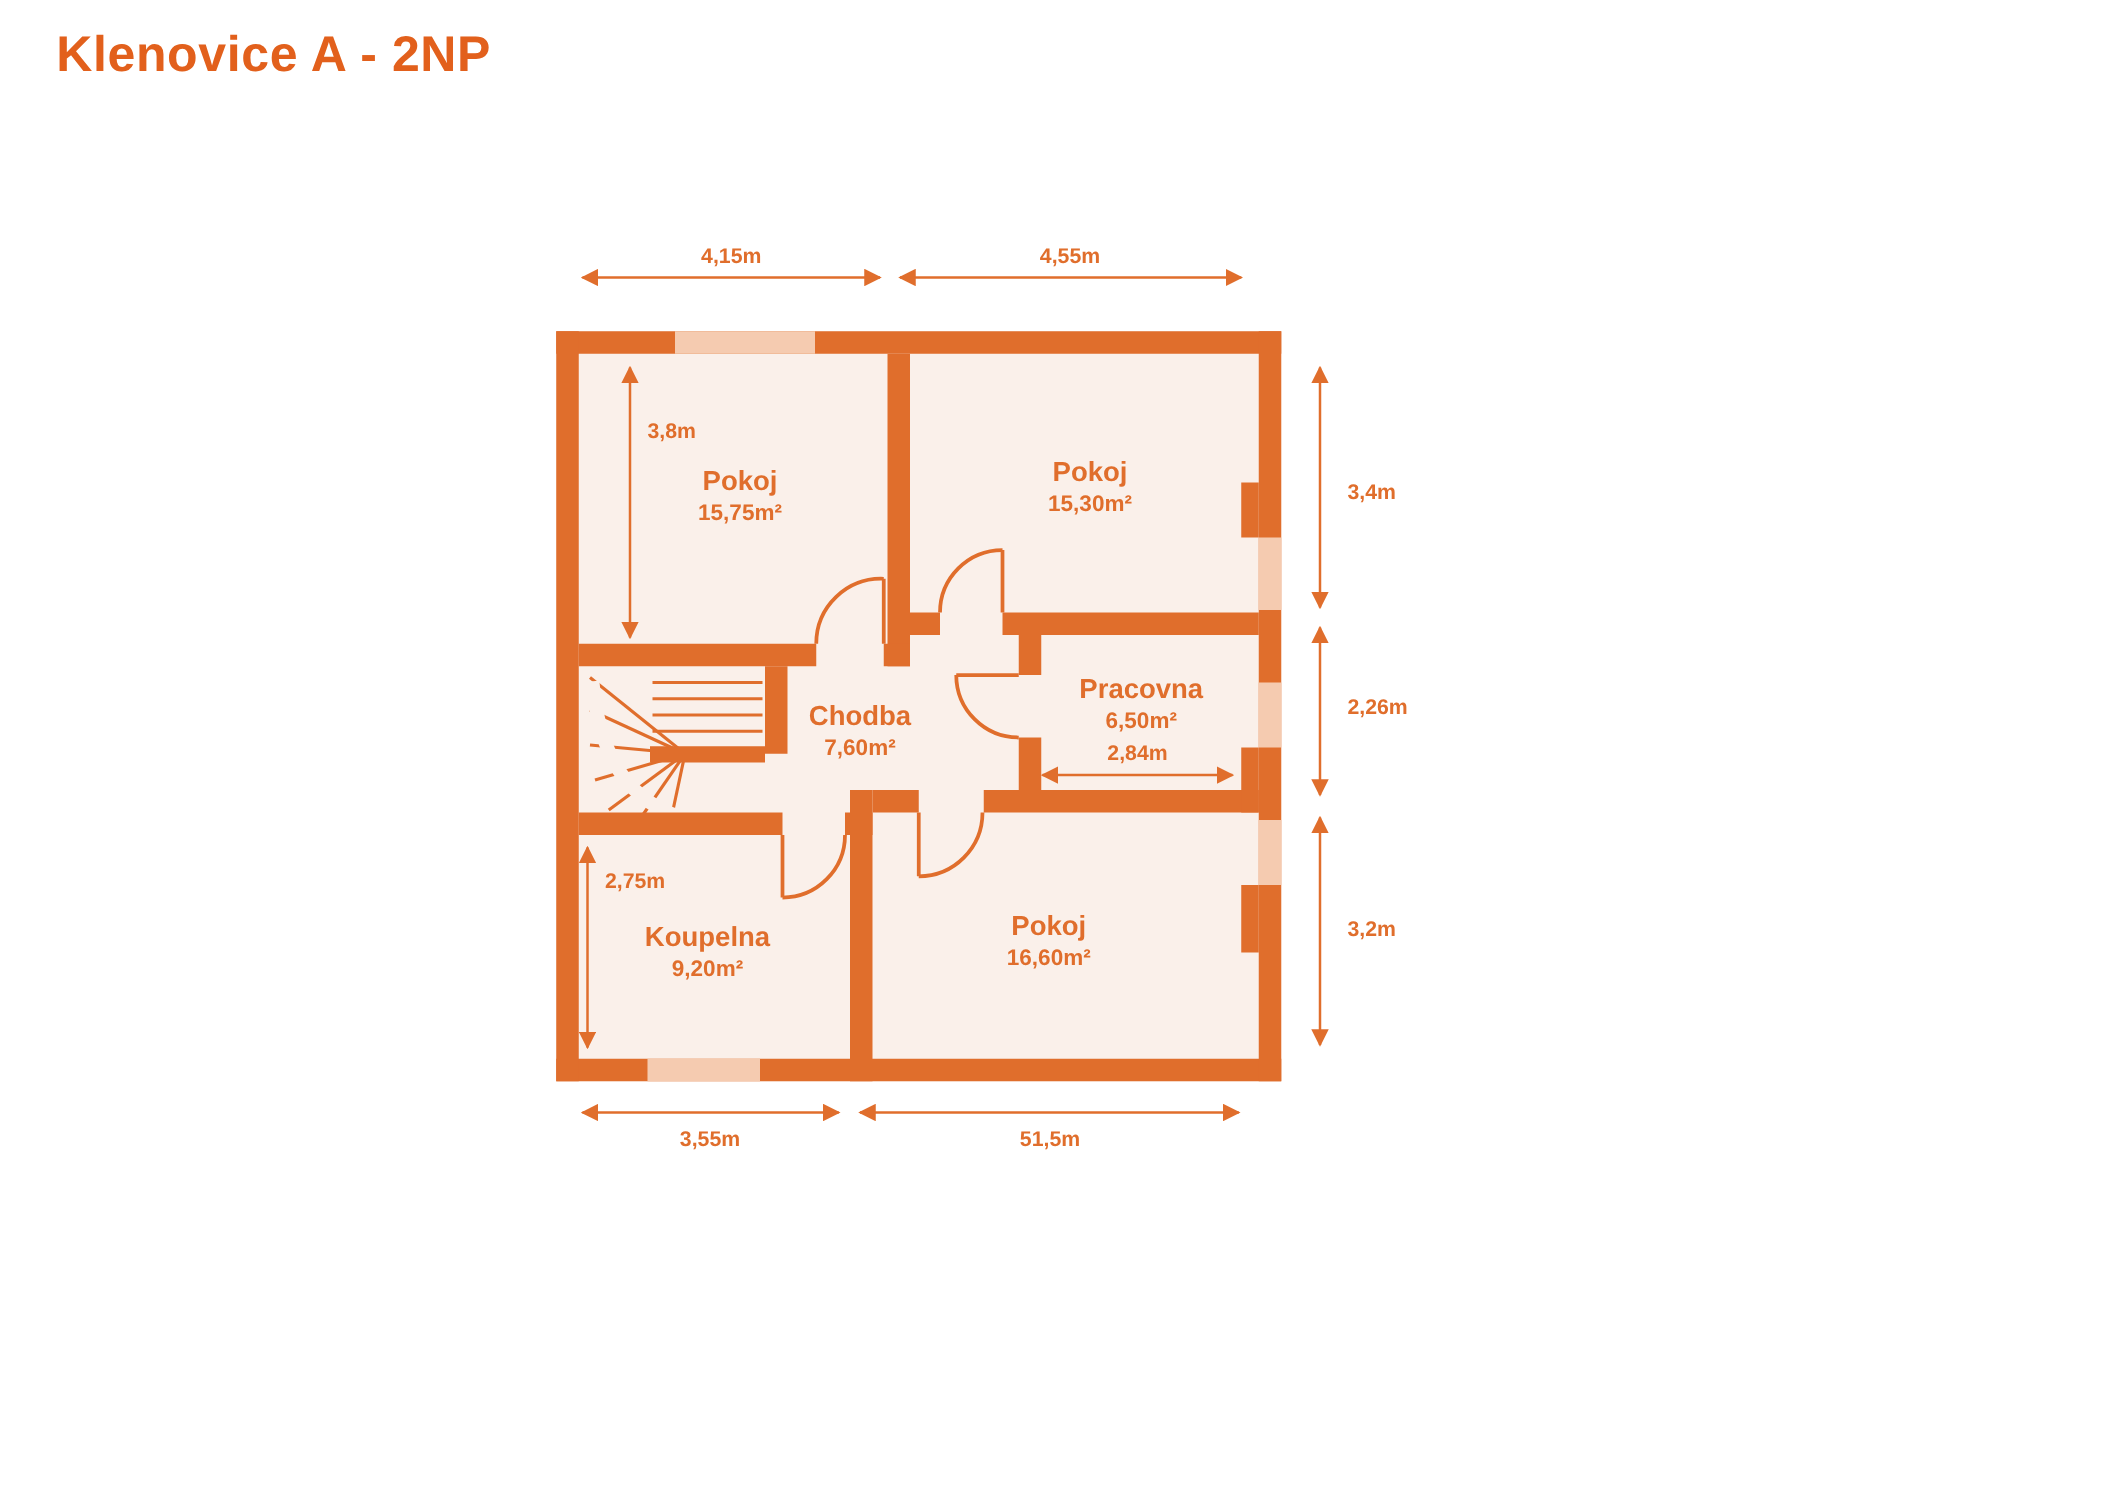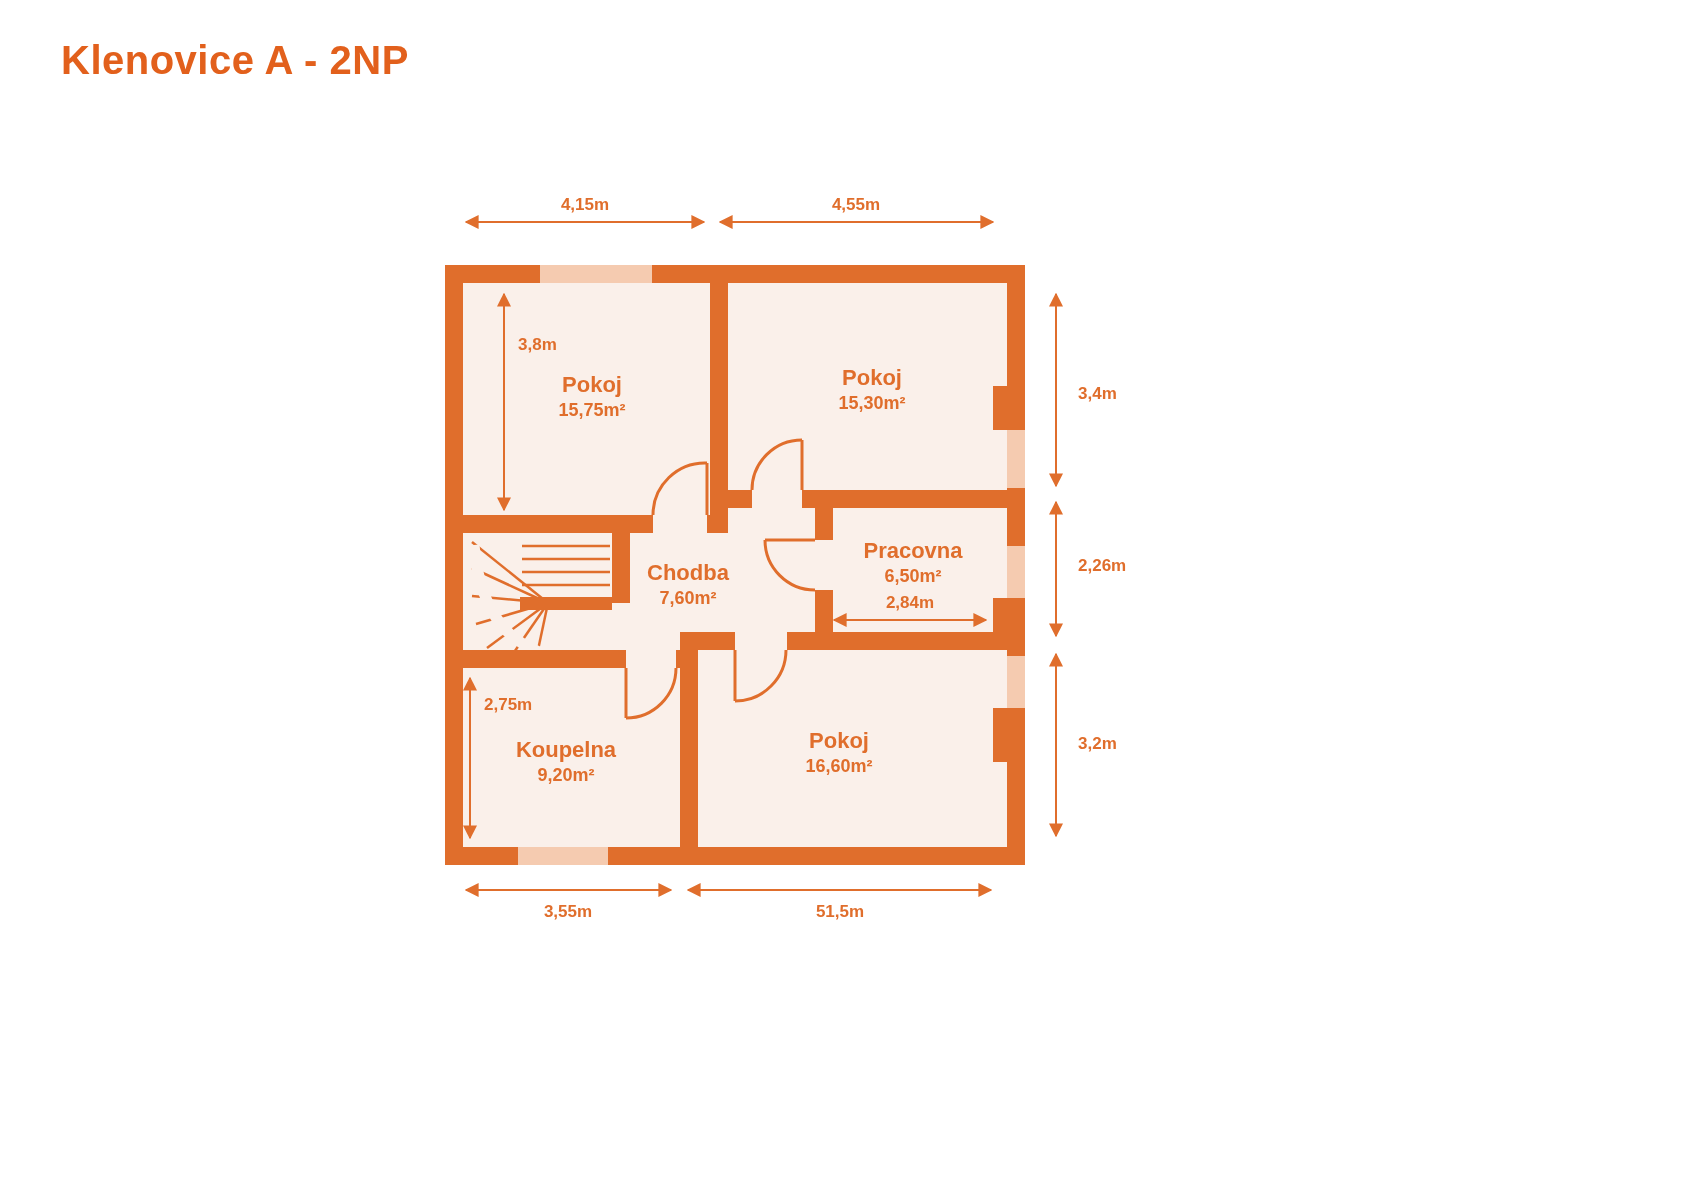--- a/index.html
+++ b/index.html
@@ -4,21 +4,21 @@
 <style>
   html,body{margin:0;padding:0;background:#ffffff;}
   .page{
     position:relative;
     width:1696px;height:1200px;
     background:var(--background,#ffffff);
     font-family:"Liberation Sans",sans-serif;
     overflow:hidden;
   }
   .page-title{
-    position:absolute;left:45px;top:22px;margin:16px;
+    position:absolute;left:45px;top:22px;margin:0;
     font-size:40px;font-weight:800;letter-spacing:0.5px;
     color:var(--title_color,#E2601C);
     font-family:"Liberation Sans",sans-serif;
   }
   svg text{font-family:"Liberation Sans",sans-serif;}
   .floor{fill:var(--room_fill,#FAF0EA);}
   .wall rect{fill:var(--accent,#E06E2C);}
   .win rect{fill:var(--window_fill,#F5CBB0);}
   .door path{fill:none;stroke:var(--accent,#E06E2C);stroke-width:3;}
   .door line{stroke:var(--accent,#E06E2C);stroke-width:3;}

